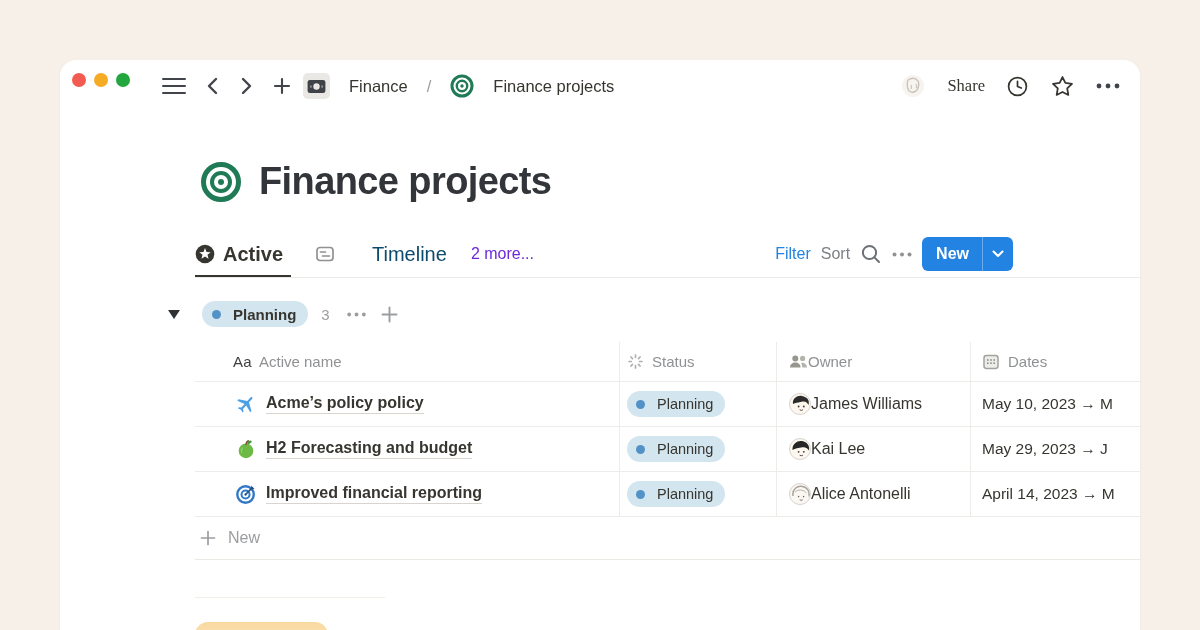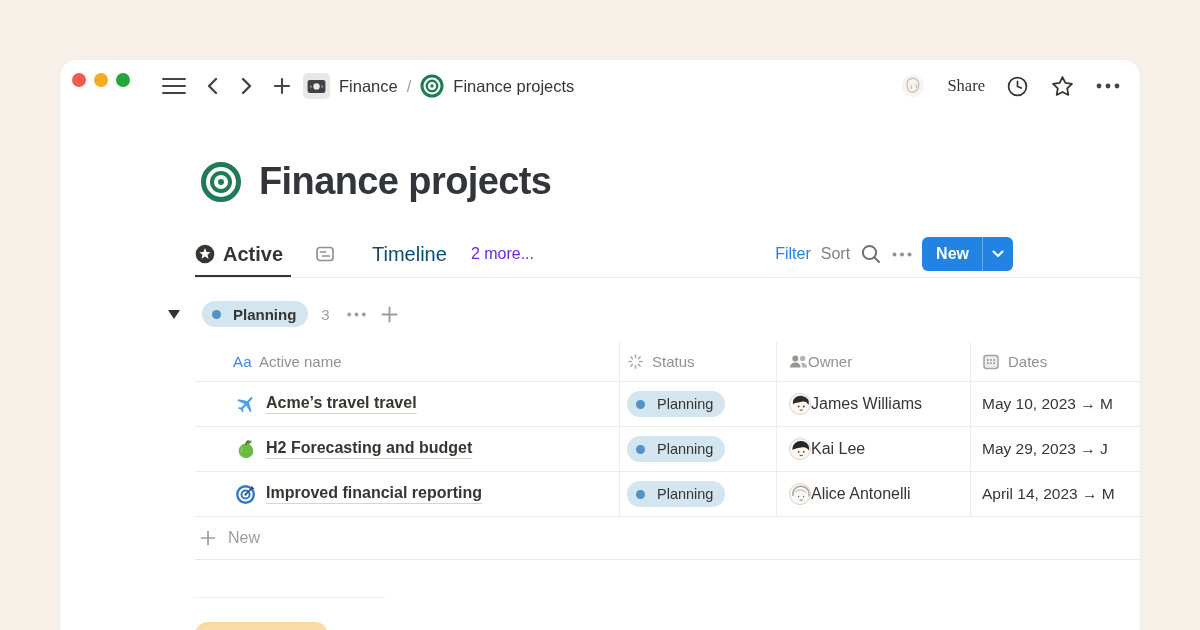--- a/index.html
+++ b/index.html
@@ -10,21 +10,21 @@
           border-radius:16px 16px 0 0; overflow:hidden; box-shadow:0 1px 3px rgba(90,70,40,.05); }
 
   
   .toolbar { position:absolute; left:0; top:0; right:0; height:52px; }
   .traffic { position:absolute; left:12px; top:13px; display:flex; gap:8px; }
   .light { width:14px; height:14px; border-radius:50%; }
   .light.red{ background:#f45b50; } .light.yellow{ background:#f6ab25; } .light.green{ background:#23a63d; }
   .nav { position:absolute; left:102px; top:0; height:52px; display:flex; align-items:center; gap:19px; }
   .hamburger { display:flex; flex-direction:column; gap:4.5px; width:24px; cursor:pointer; }
   .hamburger span { display:block; height:2.6px; background:#41444a; border-radius:1px; }
-  .breadcrumb { position:absolute; left:243px; top:0; height:52px; display:flex; align-items:center; gap:9px;
+  .breadcrumb { position:absolute; left:243px; top:0; height:52px; display:flex; align-items:center; gap:19px;
                 font-size:16.5px; color:#37352f; }
   .ws-box { width:27px; height:26px; background:#e9e8e4; border-radius:5px; display:flex; align-items:center; justify-content:center; }
   .crumb-sep { color:#9b9da0; }
   .toolbar-right { position:absolute; right:20px; top:0; height:52px; display:flex; align-items:center; gap:21px; }
   .share-btn { font-size:16.5px; color:#37352f; cursor:pointer;font-family:Liberation Serif, serif; }
   .icon-btn { display:flex; align-items:center; justify-content:center; cursor:pointer; }
 
   
   .title-row { position:absolute; left:140px; top:100px; display:flex; align-items:center; gap:17px; }
   .page-title { font-size:38px; font-weight:700; color:#32353a; letter-spacing:-0.6px; }
@@ -59,21 +59,21 @@
   .table { position:absolute; left:135px; top:282px; width:945px; overflow:hidden; }
   .t-row { display:grid; grid-template-columns:425px 157px 194px 230px; align-items:center; border-bottom:1px solid #edece8; }
   .t-row.head { height:40px; color:#8f9193; font-size:15px; }
   .t-row.body { height:45px; }
   .td { height:100%; display:flex; align-items:center; overflow:hidden; }
   .td.c1 { padding-left:40px; gap:9px; border-right:1px solid #edece8; }
   .t-row.head .td.c1 { gap:7px; padding-left:38px; }
   .td.c2 { padding-left:7px; gap:8px; border-right:1px solid #edece8; }
   .td.c3 { padding-left:12px; gap:0; border-right:1px solid #edece8; }
   .td.c4 { padding-left:11px; }
-  .aa { font-size:15px; color:#3b82f6; letter-spacing:.3px; }
+  .aa { font-size:15px; color:#404040; letter-spacing:.3px; }
   .row-name { font-size:16px; font-weight:700; color:#37352f; border-bottom:1px solid #d9d5ce; padding-bottom:1px; white-space:nowrap; }
   .pill.row { font-weight:500; font-size:14.5px; padding:0 12px 0 9px; }
   .owner-name { font-size:16px; color:#37352f; white-space:nowrap; }
   .dates-text { font-size:15.5px; color:#37352f; white-space:nowrap; }
   .avatar { width:22px; height:22px; border-radius:50%; background:#fdf7ef; border:1px solid #d8d4cd; overflow:hidden; flex:none; }
   .new-row { display:flex; align-items:center; gap:12px; height:43px; padding-left:5px; color:#9b9da0;
              font-size:16px; border-bottom:1px solid #ece9e4; cursor:pointer; }
 
   .faint-line { position:absolute; left:135px; top:537px; width:190px; height:1px; background:#f2efe9; }
   .next-pill { position:absolute; left:135px; top:562px; width:133px; height:30px; border-radius:13px;
@@ -308,21 +308,21 @@
 
       <div class="t-row body">
         <div class="td c1">
           <span>
             <svg width="22" height="22" viewBox="0 0 24 24">
                 <g transform="rotate(42 12 12)">
                   <path d="M21.5 15.6v-1.9l-8.3-5.2V3.4c0-.75-.55-1.4-1.2-1.4s-1.2.65-1.2 1.4v5.1L2.5 13.7v1.9l8.3-2.6v5.2l-2.3 1.7v1.5l3.5-1 3.5 1v-1.5l-2.3-1.7V13z" fill="#4da0e4"></path>
                 </g>
               </svg>
           </span>
-          <span class="row-name">Acme’s travel travel</span>
+          <span class="row-name">Acme’s policy policy</span>
         </div>
         <div class="td c2">
           <span class="pill blue row">
               <span class="dot"></span>
               <span>Planning</span>
             </span>
         </div>
         <div class="td c3">
           <span class="avatar">
             <svg width="22" height="22" viewBox="0 0 22 22">

